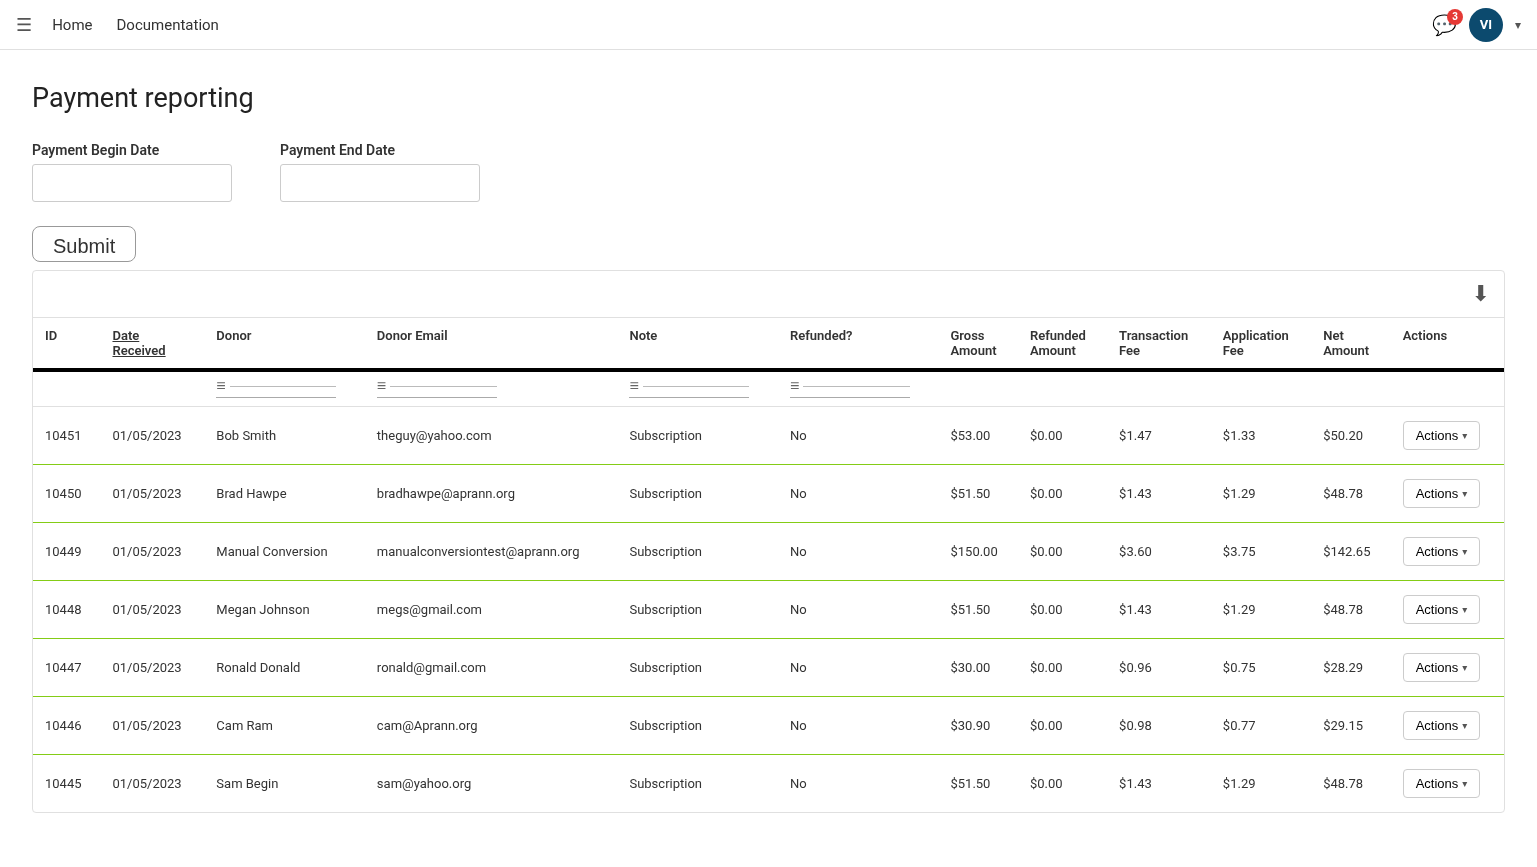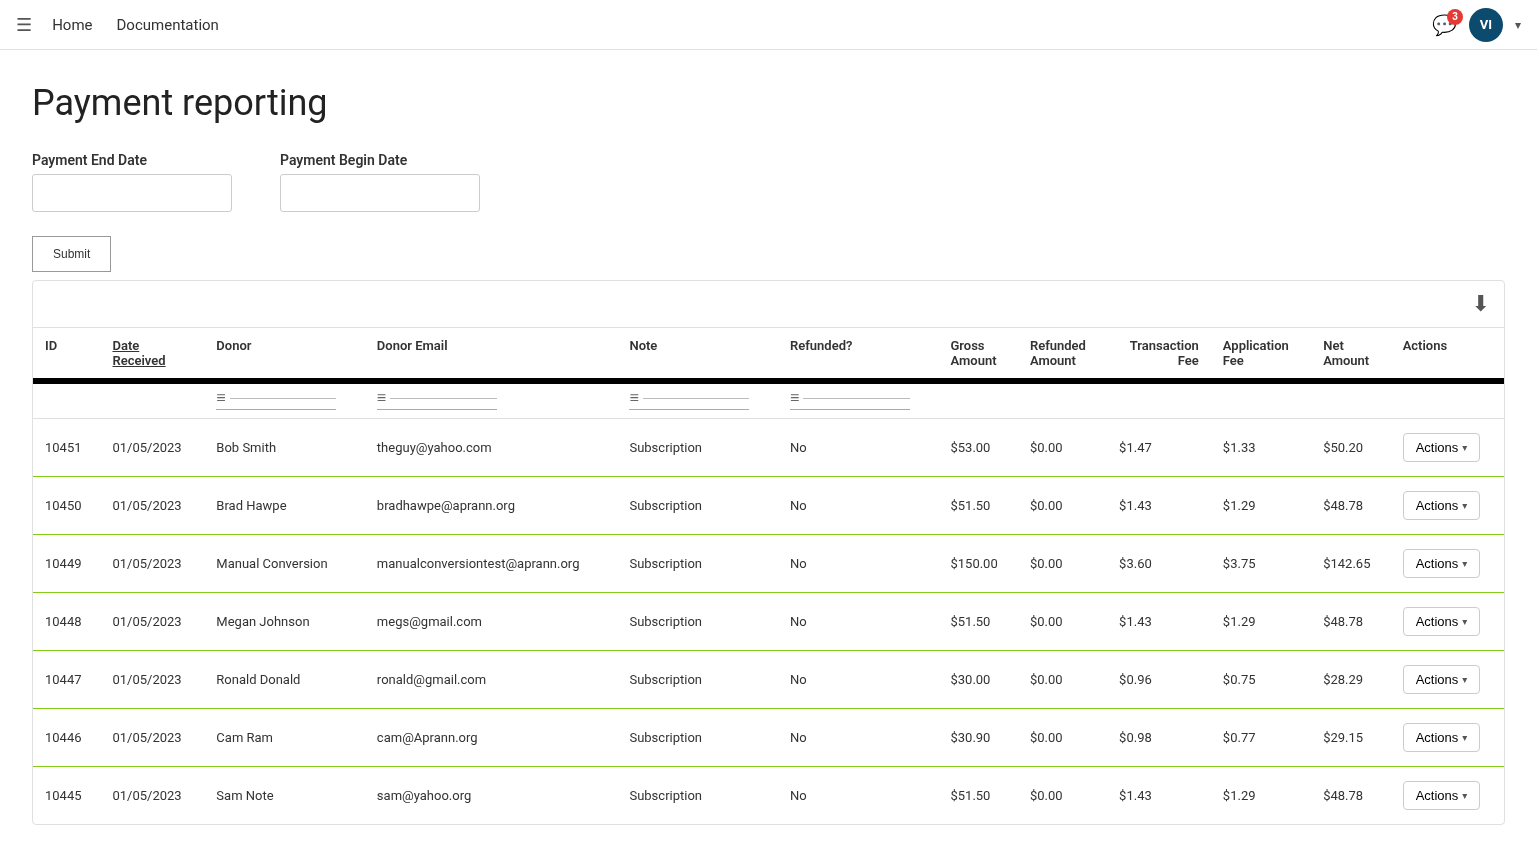--- a/index.html
+++ b/index.html
@@ -77,21 +77,21 @@
       font-size: 12px;
       cursor: pointer;
     }
 
     
     .main {
       padding: 32px 32px 32px 32px;
     }
 
     .page-title {
-      font-size: 36px;
+      font-size: 27px;
       font-weight: 400;
       margin-bottom: 28px;
       color: #222;
     }
 
     .filter-row {
       display: flex;
       gap: 48px;
       margin-bottom: 24px;
       align-items: flex-end;
@@ -116,23 +116,23 @@
       border-radius: 3px;
       padding: 4px 10px;
       font-size: 14px;
       outline: none;
     }
 
     .submit-btn {
       padding: 8px 20px;
       border: 1px solid #999;
       background: #fff;
-      border-radius: 0;
-      cursor: pointer;
-      font-size: 12px;
+      border-radius: 8px;
+      cursor: pointer;
+      font-size: 20px;
       color: #333;
       height: 36px;
       margin-bottom: 0;
     }
 
     
     .table-container {
       border: 1px solid #e0e0e0;
       border-radius: 4px;
       overflow-x: auto;
@@ -159,21 +159,21 @@
       border-collapse: collapse;
       min-width: 1100px;
     }
 
     thead tr th {
       padding: 10px 12px;
       text-align: left;
       font-weight: 600;
       font-size: 13px;
       color: #333;
-      border-bottom: 6px solid #000000;
+      border-bottom: 4px solid #000000;
       vertical-align: top;
       white-space: nowrap;
     }
 
     .filter-row-header th {
       padding: 4px 12px 8px 12px;
       border-bottom: 1px solid #e0e0e0;
     }
 
     .filter-icon-input {
@@ -239,25 +239,25 @@
     <div class="avatar">VI</div>
     <span class="avatar-chevron">▾</span>
   </div>
 </nav>
 
 <main class="main">
   <h1 class="page-title">Payment reporting</h1>
 
   <div class="filter-row">
     <div class="filter-group">
-      <label class="filter-label">Payment End Date</label>
+      <label class="filter-label">Payment Begin Date</label>
       <input class="filter-input" type="text" placeholder="" style="">
     </div>
     <div class="filter-group">
-      <label class="filter-label">Payment Begin Date</label>
+      <label class="filter-label">Payment End Date</label>
       <input class="filter-input" type="text" placeholder="" style="">
     </div>
   </div>
 
   <button class="submit-btn">Submit</button>
 
   <div class="table-container">
     <div class="table-toolbar">
       <button class="download-btn">
         <span>⬇︎</span>
@@ -268,21 +268,21 @@
       <thead>
         <tr>
           <th>ID</th>
           <th style="white-space:normal;min-width:80px;text-decoration:underline;">Date<br>Received</th>
           <th>Donor</th>
           <th>Donor Email</th>
           <th>Note</th>
           <th>Refunded?</th>
           <th style="white-space:normal;min-width:70px;">Gross<br>Amount</th>
           <th style="white-space:normal;min-width:80px;">Refunded<br>Amount</th>
-          <th style="white-space:normal;min-width:80px;text-align:right;">Transaction<br>Fee</th>
+          <th style="white-space:normal;min-width:80px;">Transaction<br>Fee</th>
           <th style="white-space:normal;min-width:80px;">Application<br>Fee</th>
           <th style="white-space:normal;min-width:70px;">Net<br>Amount</th>
           <th>Actions</th>
         </tr>
         <tr class="filter-row-header">
           <th></th>
           <th></th>
           <th>
             <div class="filter-icon-input">
               <span class="filter-icon">≡</span>
@@ -426,21 +426,21 @@
     <td>
       <button class="actions-btn">
         <span>Actions</span>
         <span class="actions-chevron">▾</span>
       </button>
     </td>
   </tr>
           <tr>
     <td>10445</td>
     <td>01/05/2023</td>
-    <td>Sam Note</td>
+    <td>Sam Begin</td>
     <td>sam@yahoo.org</td>
     <td>Subscription</td>
     <td>No</td>
     <td>$51.50</td>
     <td>$0.00</td>
     <td>$1.43</td>
     <td>$1.29</td>
     <td>$48.78</td>
     <td>
       <button class="actions-btn">

